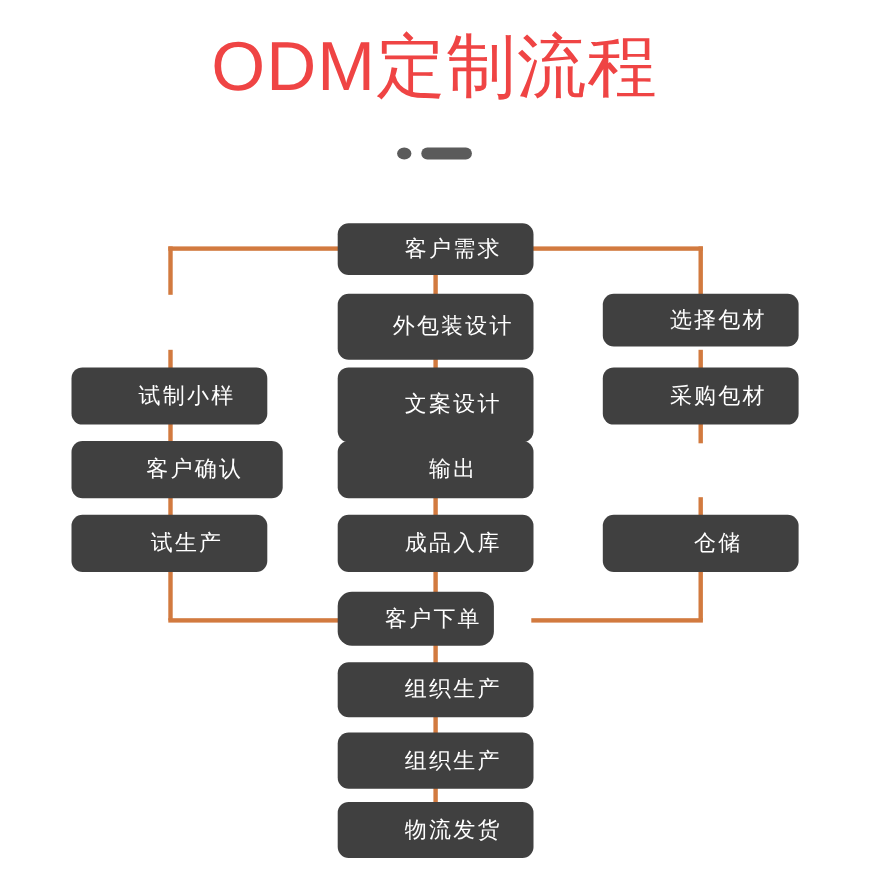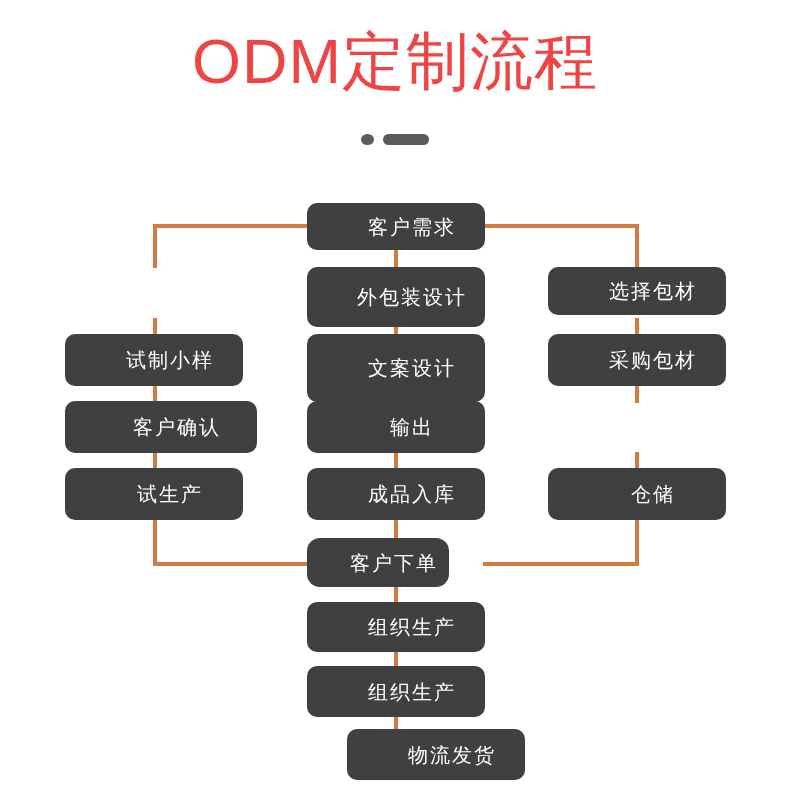--- a/index.html
+++ b/index.html
@@ -137,15 +137,15 @@
   <div class="node" style="left:307px; top:468px; width:178px; height:52px;">成品入库</div>
 
   <div class="node" style="left:548px; top:267px; width:178px; height:48px;">选择包材</div>
   <div class="node" style="left:548px; top:334px; width:178px; height:52px;text-align:right;">采购包材</div>
   <div class="node" style="left:548px; top:468px; width:178px; height:52px;">仓储</div>
 
   <div class="node" style="left:307px; top:538px; width:142px; height:49px;border-radius:13px;">客户下单</div>
 
   <div class="node" style="left:307px; top:602px; width:178px; height:50px;">组织生产</div>
   <div class="node" style="left:307px; top:666px; width:178px; height:51px;">组织生产</div>
-  <div class="node" style="left:307px; top:729px; width:178px; height:51px;margin-left:40px;">物流发货</div>
+  <div class="node" style="left:307px; top:729px; width:178px; height:51px;">物流发货</div>
 
 </div>
 
 </body></html>

